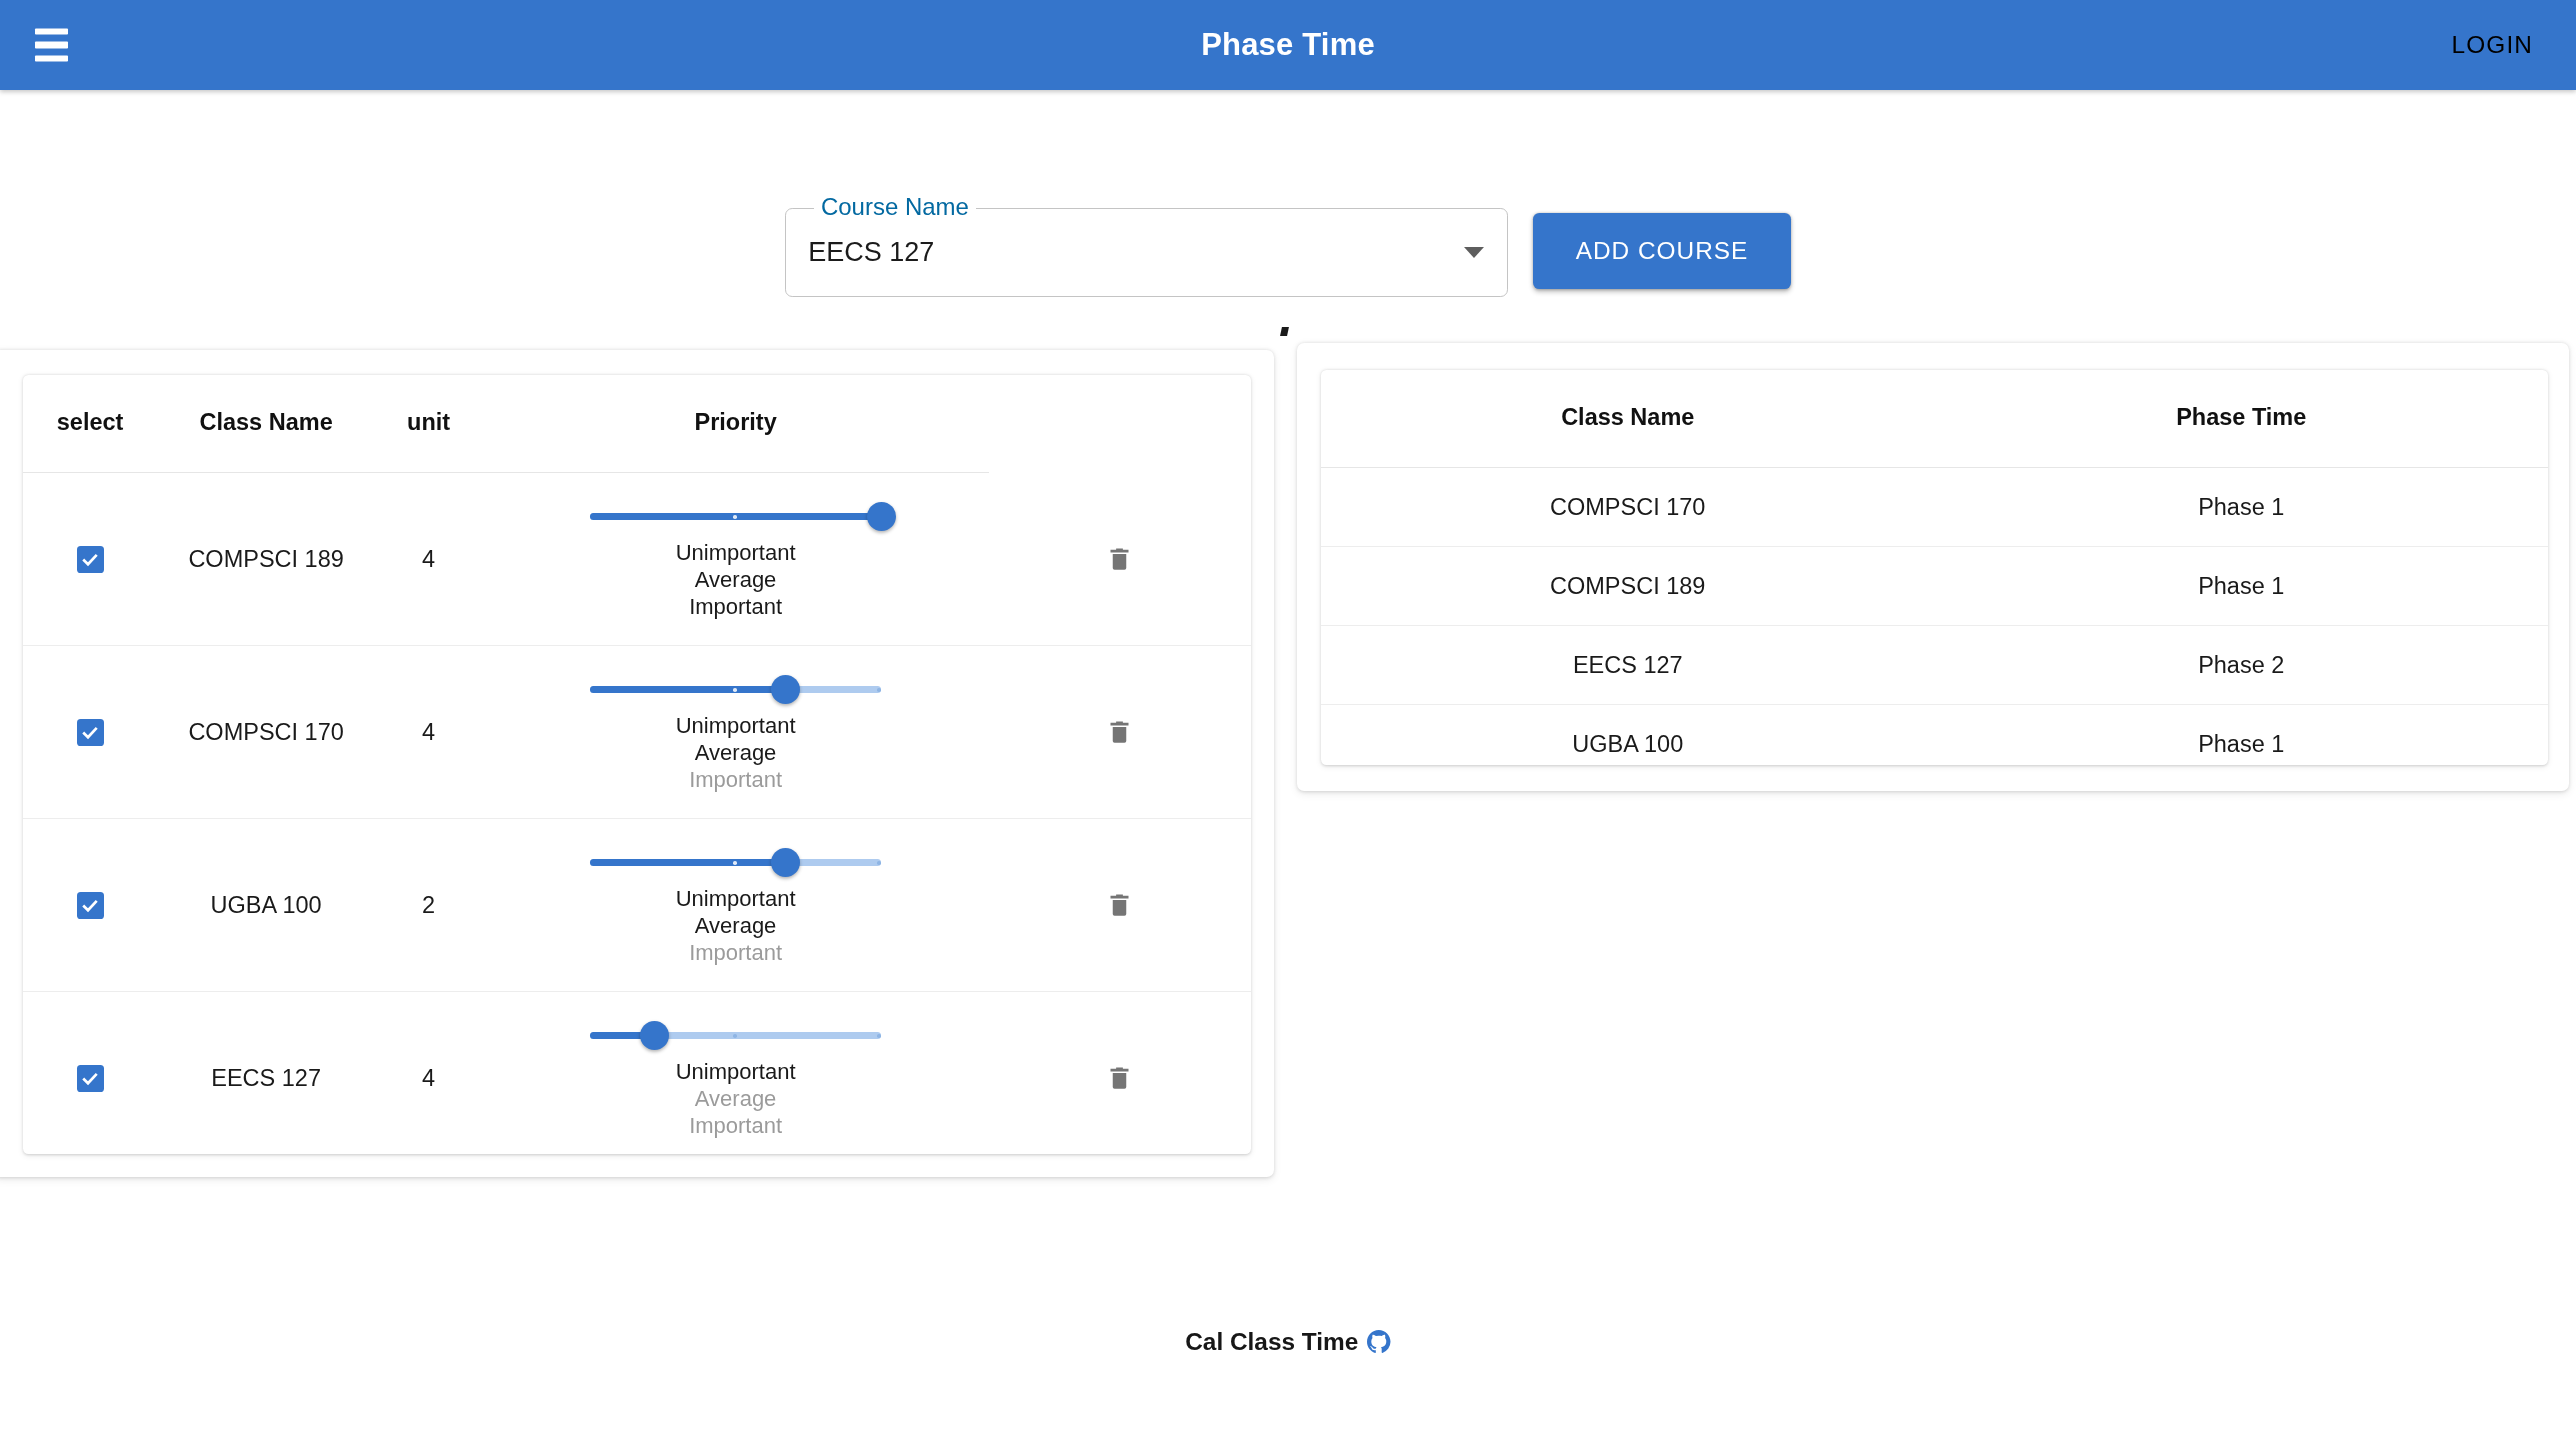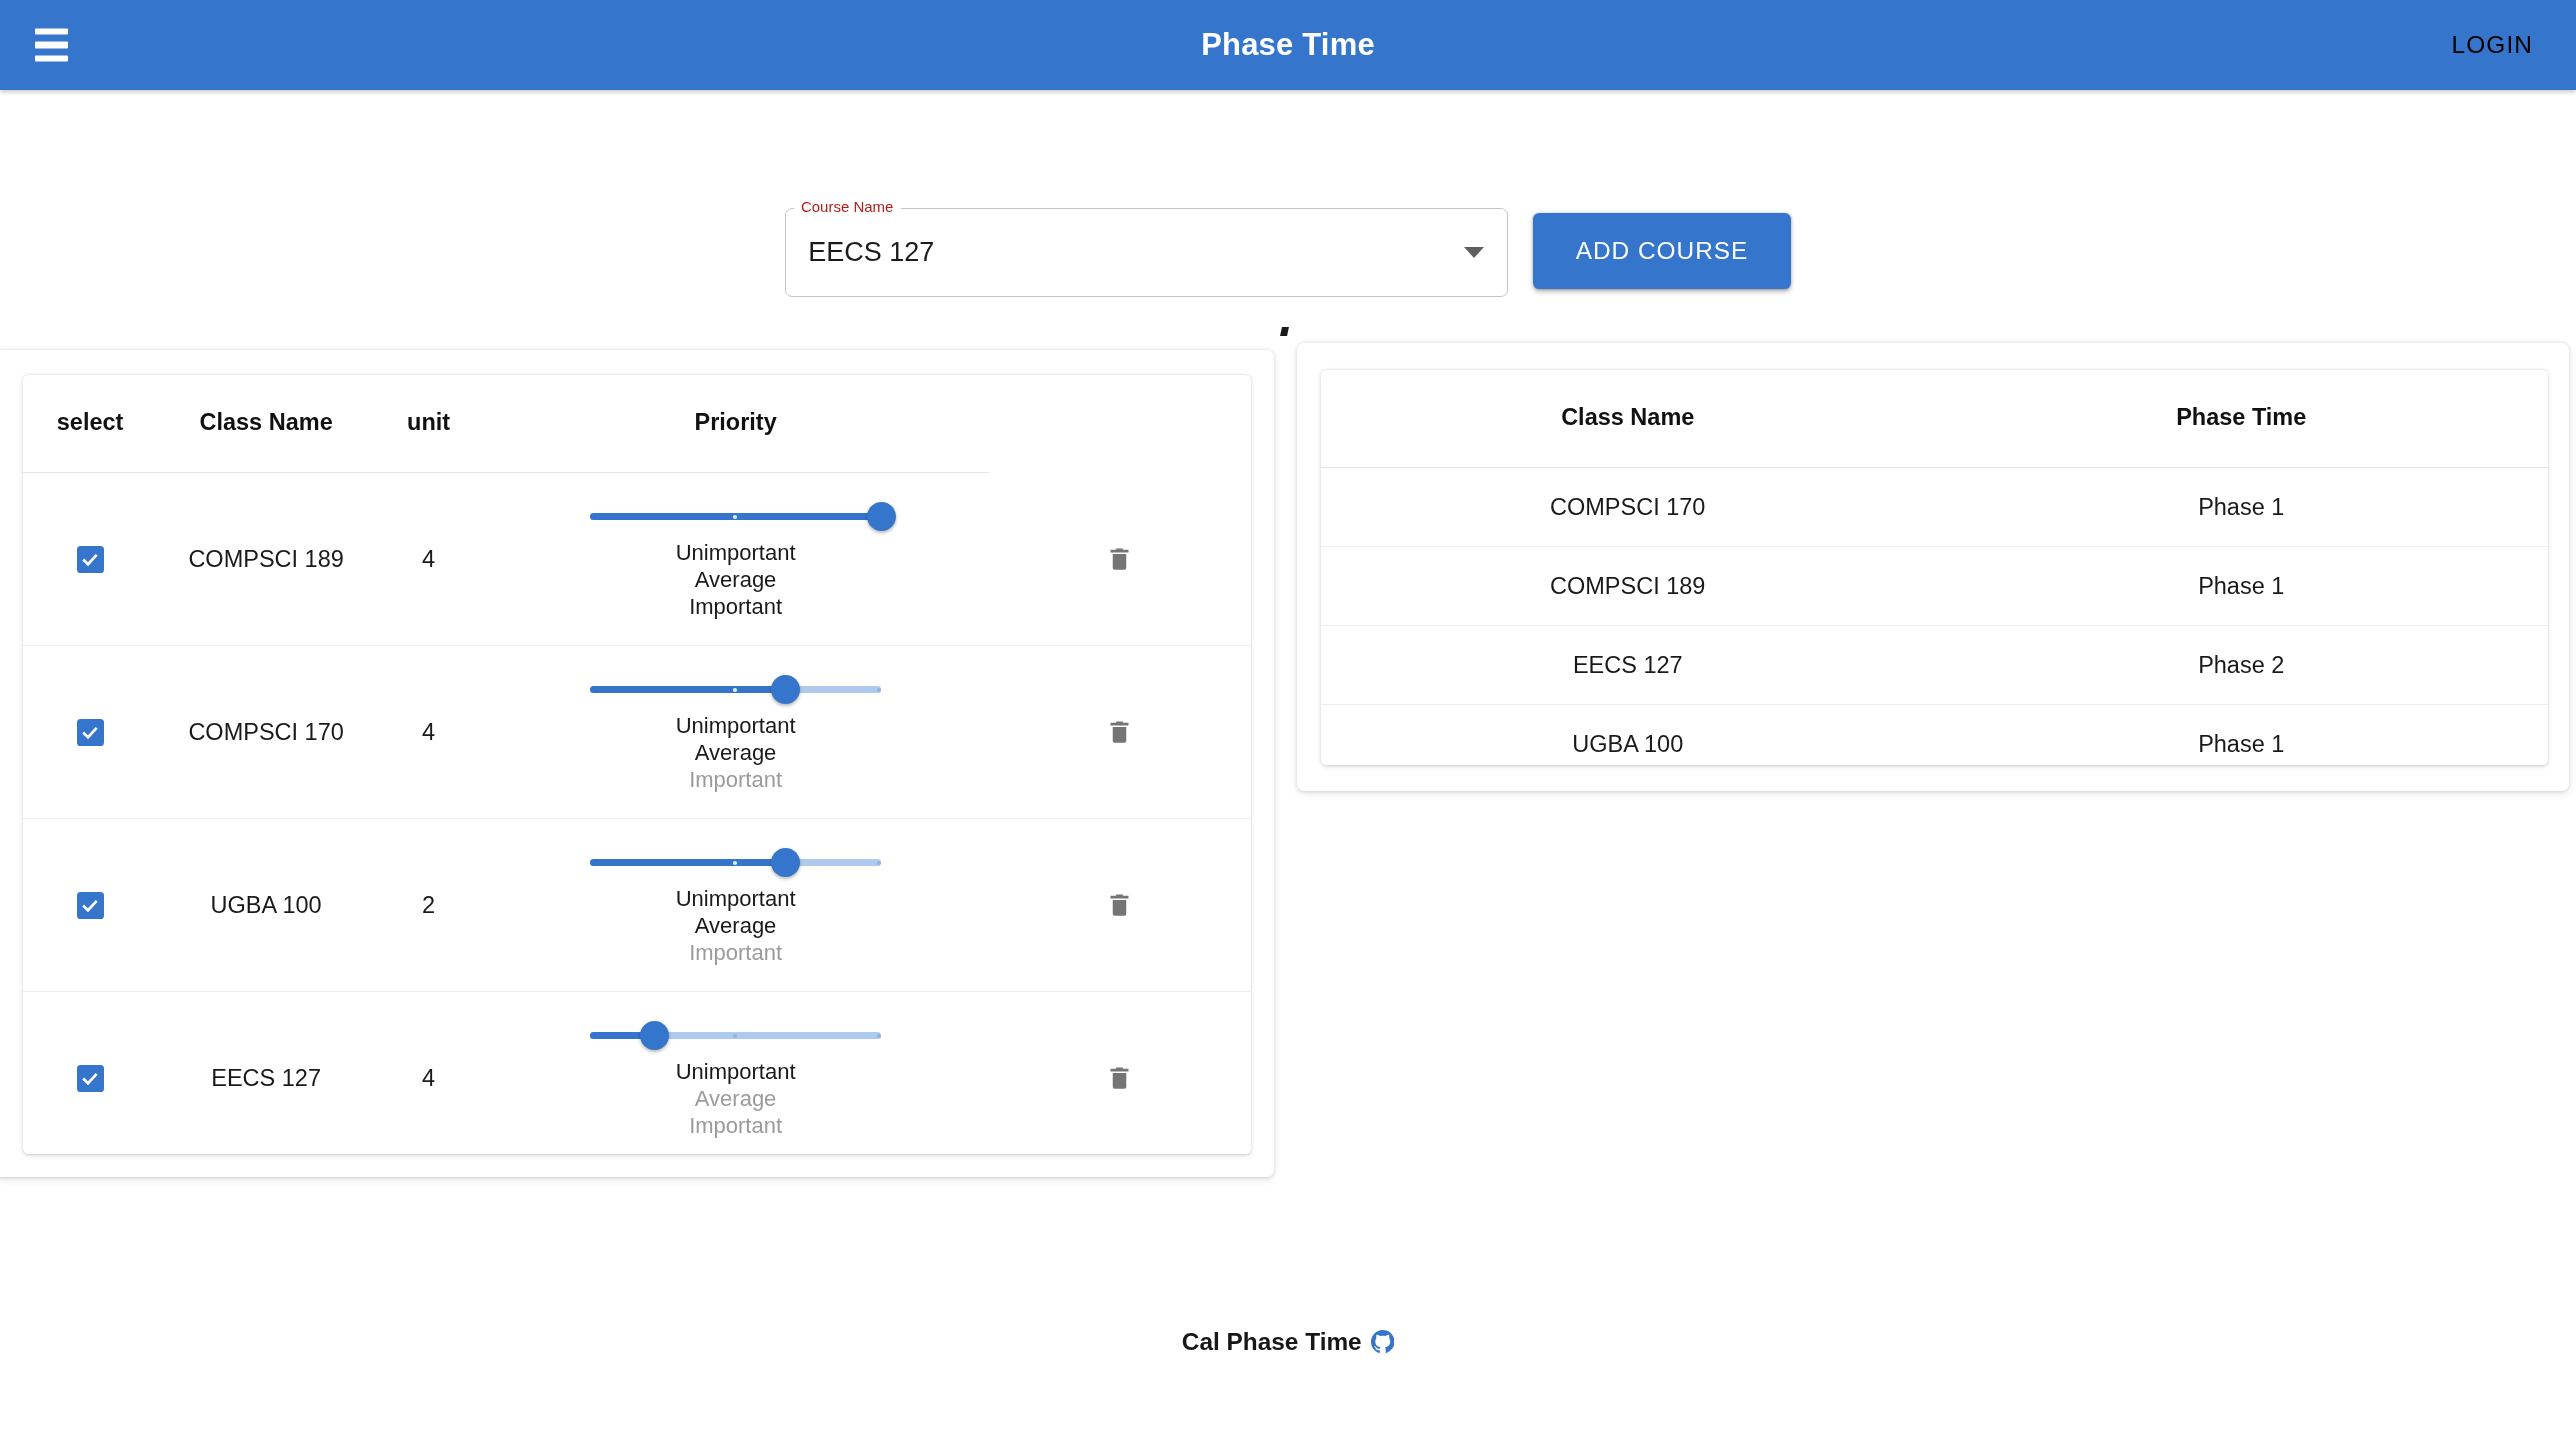--- a/index.html
+++ b/index.html
@@ -102,25 +102,25 @@
     position: absolute;
     inset: 0;
     border: 1.8px solid #c4c4c4;
     border-radius: 7.2px;
     box-sizing: border-box;
     pointer-events: none;
   }
   .select-legend {
     position: absolute;
     top: -12.6px;
-    left: 9px;
+    left: 29px;
     background: #ffffff;
     padding: 0 7.2px;
-    font-size: 15px;
-    color: #b91c1c;
+    font-size: 24px;
+    color: #0369a1;
     line-height: 23.5px;
   }
   .select-field {
     position: absolute;
     inset: 0;
     display: flex;
     align-items: center;
     padding: 0 23.5px;
     box-sizing: border-box;
     cursor: pointer;
@@ -576,21 +576,21 @@
           <td>Phase 1</td>
         </tr>
       </tbody>
   </table>
 </section>
 
 <div class="caret-artifact"></div>
 
 <footer class="footer">
   <div class="footer-brand">
-    <span>Cal Phase Time</span>
+    <span>Cal Class Time</span>
     <a class="gh-link">
       <svg width="23.5" height="23.5" viewBox="0 0 16 16" aria-hidden="true">
         <path fill="#3575cb" d="M8 0C3.58 0 0 3.58 0 8c0 3.54 2.29 6.53 5.47 7.59.4.07.55-.17.55-.38
         0-.19-.01-.82-.01-1.49-2.01.37-2.53-.49-2.69-.94-.09-.23-.48-.94-.82-1.13-.28-.15-.68-.52-.01-.53.63-.01
         1.08.58 1.23.82.72 1.21 1.87.87 2.33.66.07-.52.28-.87.51-1.07-1.78-.2-3.64-.89-3.64-3.95
         0-.87.31-1.59.82-2.15-.08-.2-.36-1.02.08-2.12 0 0 .67-.21 2.2.82a7.42 7.42 0 0 1 2-.27c.68 0
         1.36.09 2 .27 1.53-1.04 2.2-.82 2.2-.82.44 1.1.16 1.92.08 2.12.51.56.82 1.27.82 2.15 0 3.07-1.87
         3.75-3.65 3.95.29.25.54.73.54 1.48 0 1.07-.01 1.93-.01 2.2 0 .21.15.46.55.38A8.01 8.01 0 0 0 16 8c0-4.42-3.58-8-8-8z"></path>
       </svg>
     </a>

